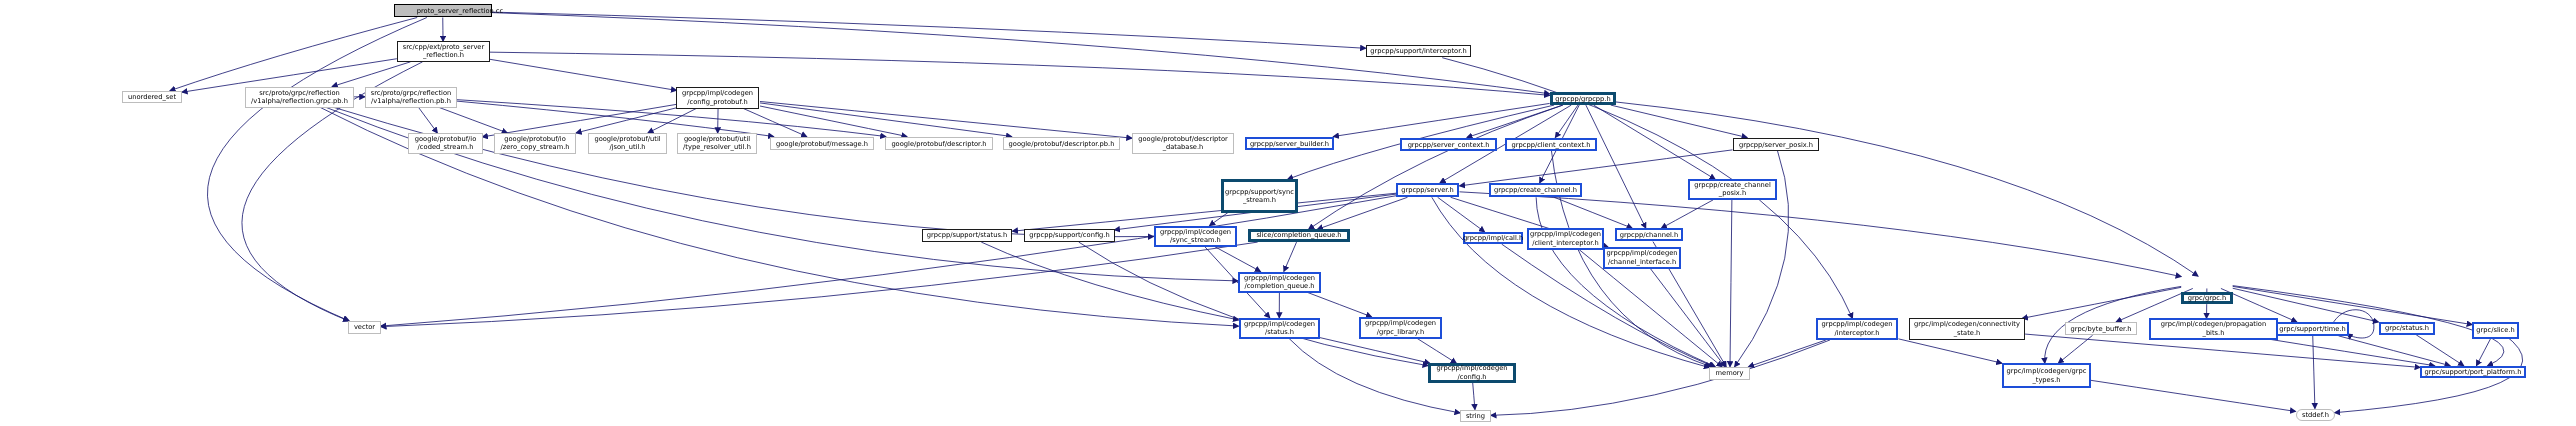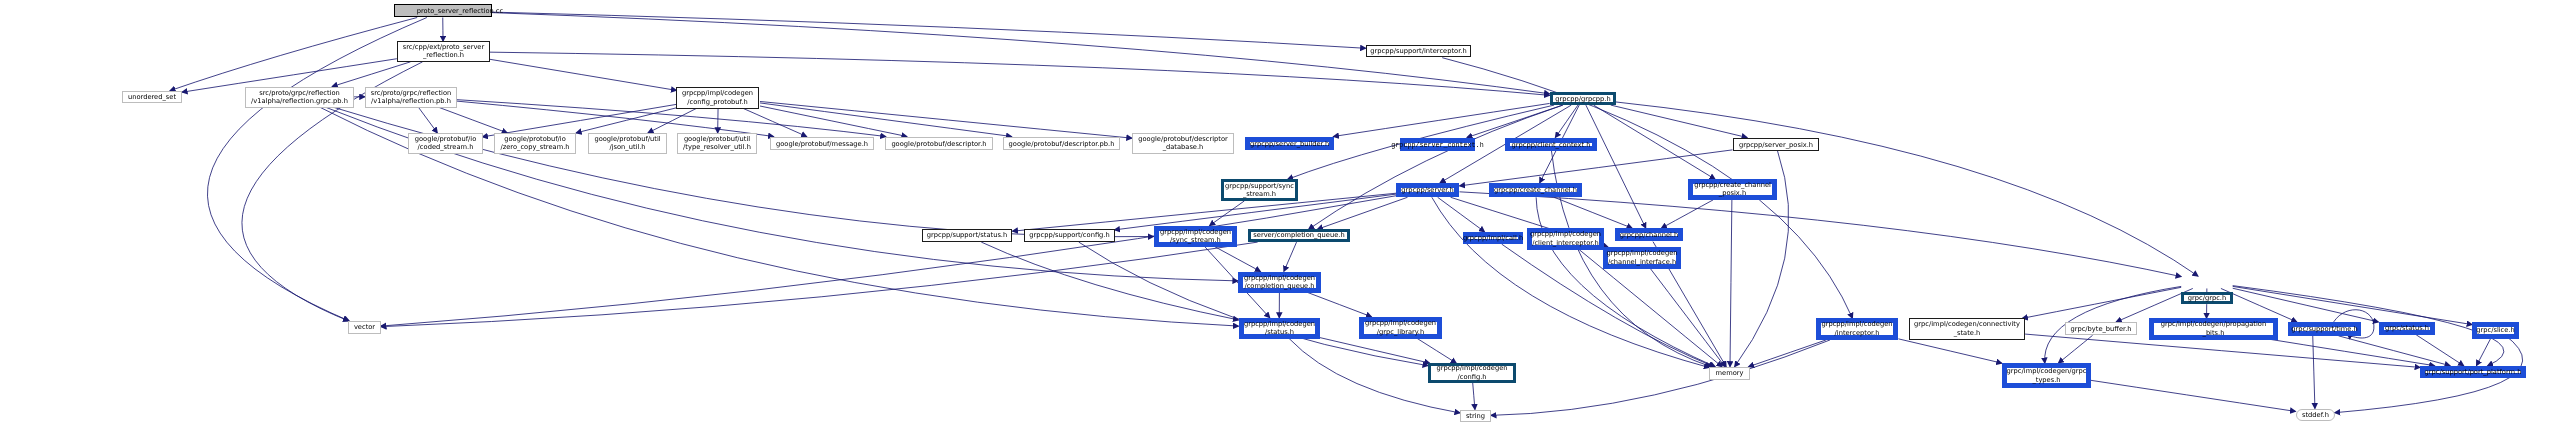--- a/index.html
+++ b/index.html
@@ -7,21 +7,21 @@
   .canvas{position:relative;width:2595px;height:426px;background:#ffffff;overflow:hidden;
           font-family:"DejaVu Sans","Liberation Sans",sans-serif;}
   #edges{position:absolute;left:0;top:0;width:2595px;height:426px;}
   .node{position:absolute;background:#ffffff;border:0.5px solid #242424;color:#000;
         display:flex;align-items:center;justify-content:center;text-align:center;
         font-size:6.7px;line-height:1.25;white-space:pre-line;box-sizing:border-box;
         padding:0.5px 2.1px;cursor:pointer;}
   .t-root{background:#bebebe;border:1px solid #000;font-weight:normal;padding-left:36px;}
   .t-black{border:0.5px solid #1c1c1c;}
   .t-blackbold{border:3px solid #0c4a6e;}
-  .t-red{border:5px solid #1d4ed8;}
+  .t-red{border:2px solid #1d4ed8;}
   .t-grey{border:0.5px solid #bdbdbd;}
 </style>
 </head>
 <body>
 
 <div class="canvas">
   <svg id="edges" xmlns="http://www.w3.org/2000/svg" viewBox="0 0 5037 827">
       <defs>
         <marker id="arw" viewBox="0 0 10 10" refX="8.5" refY="5" markerWidth="8" markerHeight="8" orient="auto">
           <path d="M0,0 L10,5 L0,10 z" fill="#191970"></path>
@@ -139,34 +139,34 @@
       <div class="node t-grey" style="left: 677px; top: 133px; width: 80px; height: 20.6px;">google/protobuf/util
 /type_resolver_util.h</div>
       <div class="node t-grey" style="left: 770px; top: 137px; width: 104px; height: 13.4px;">google/protobuf/message.h</div>
       <div class="node t-grey" style="left: 885px; top: 137px; width: 108px; height: 13.4px;">google/protobuf/descriptor.h</div>
       <div class="node t-grey" style="left: 1003px; top: 137px; width: 117px; height: 13.4px; text-align: right;">google/protobuf/descriptor.pb.h</div>
       <div class="node t-grey" style="left: 1132px; top: 133px; width: 102px; height: 20.6px;">google/protobuf/descriptor
 _database.h</div>
       <div class="node t-red" style="left: 1245px; top: 137px; width: 89px; height: 13.4px;">grpcpp/server_builder.h</div>
       <div class="node t-black" style="left: 1366px; top: 45px; width: 105px; height: 12.4px;">grpcpp/support/interceptor.h</div>
       <div class="node t-blackbold" style="left: 1550px; top: 92px; width: 66px; height: 13.4px;">grpcpp/grpcpp.h</div>
-      <div class="node t-red" style="left: 1400px; top: 138px; width: 75px; height: 13.4px; font-family: Liberation Mono, monospace;">grpcpp/server_context.h</div>
+      <div class="node t-red" style="left: 1400px; top: 138px; width: 97px; height: 13.4px;">grpcpp/server_context.h</div>
       <div class="node t-red" style="left: 1505px; top: 138px; width: 92px; height: 13.4px;">grpcpp/client_context.h</div>
       <div class="node t-black" style="left: 1733px; top: 138px; width: 86px; height: 13.4px;">grpcpp/server_posix.h</div>
-      <div class="node t-blackbold" style="left: 1221px; top: 179px; width: 77px; height: 22px;">grpcpp/support/sync
+      <div class="node t-blackbold" style="left: 1221px; top: 179px; width: 77px; height: 34px;">grpcpp/support/sync
 _stream.h</div>
       <div class="node t-red" style="left: 1396px; top: 183px; width: 63px; height: 14.4px;">grpcpp/server.h</div>
       <div class="node t-red" style="left: 1489px; top: 183px; width: 93px; height: 14.4px;">grpcpp/create_channel.h</div>
       <div class="node t-red" style="left: 1688px; top: 179px; width: 89px; height: 20.6px;">grpcpp/create_channel
 _posix.h</div>
       <div class="node t-black" style="left: 922px; top: 229px; width: 90px; height: 13px;">grpcpp/support/status.h</div>
       <div class="node t-black" style="left: 1024px; top: 229px; width: 91px; height: 13px;">grpcpp/support/config.h</div>
       <div class="node t-red" style="left: 1154px; top: 226px; width: 83px; height: 20.6px;">grpcpp/impl/codegen
 /sync_stream.h</div>
-      <div class="node t-blackbold" style="left: 1248px; top: 229px; width: 102px; height: 13px;">server/completion_queue.h</div>
+      <div class="node t-blackbold" style="left: 1248px; top: 229px; width: 102px; height: 13px;">slice/completion_queue.h</div>
       <div class="node t-red" style="left: 1615px; top: 228px; width: 68px; height: 13.4px;">grpcpp/channel.h</div>
       <div class="node t-red" style="left: 1463px; top: 232px; width: 60px; height: 12.4px;">grpcpp/impl/call.h</div>
       <div class="node t-red" style="left: 1527px; top: 228px; width: 77px; height: 21.6px;">grpcpp/impl/codegen
 /client_interceptor.h</div>
       <div class="node t-red" style="left: 1603px; top: 247px; width: 78px; height: 21.6px;">grpcpp/impl/codegen
 /channel_interface.h</div>
       <div class="node t-red" style="left: 1238px; top: 272px; width: 83px; height: 20.6px;">grpcpp/impl/codegen
 /completion_queue.h</div>
       <div class="node t-red" style="left: 1239px; top: 318px; width: 81px; height: 20.6px;">grpcpp/impl/codegen
 /status.h</div>
@@ -178,21 +178,21 @@
       <div class="node t-grey" style="left: 1709px; top: 367px; width: 41px; height: 13px;">memory</div>
       <div class="node t-grey" style="left: 348px; top: 321px; width: 33px; height: 13px;">vector</div>
       <div class="node t-blackbold" style="left: 2181px; top: 292px; width: 52px; height: 12.4px;">grpc/grpc.h</div>
       <div class="node t-red" style="left: 1816px; top: 318px; width: 82px; height: 21.6px;">grpcpp/impl/codegen
 /interceptor.h</div>
       <div class="node t-black" style="left: 1909px; top: 318px; width: 116px; height: 21.6px;">grpc/impl/codegen/connectivity
 _state.h</div>
       <div class="node t-grey" style="left: 2065px; top: 322px; width: 72px; height: 13.4px;">grpc/byte_buffer.h</div>
       <div class="node t-red" style="left: 2149px; top: 318px; width: 129px; height: 21.6px;">grpc/impl/codegen/propagation
 _bits.h</div>
-      <div class="node t-red" style="left: 2276px; top: 322px; width: 73px; height: 14px; margin-left: 12px;">grpc/support/time.h</div>
+      <div class="node t-red" style="left: 2276px; top: 322px; width: 73px; height: 14px;">grpc/support/time.h</div>
       <div class="node t-red" style="left: 2379px; top: 322px; width: 56px; height: 13px;">grpc/status.h</div>
       <div class="node t-red" style="left: 2472px; top: 322px; width: 47px; height: 17px;">grpc/slice.h</div>
       <div class="node t-red" style="left: 2002px; top: 363px; width: 89px; height: 25px;">grpc/impl/codegen/grpc
 _types.h</div>
       <div class="node t-red" style="left: 2420px; top: 366px; width: 106px; height: 12.4px;">grpc/support/port_platform.h</div>
       <div class="node t-grey" style="left: 2296px; top: 409px; width: 39px; height: 12px; border-radius: 6px;">stddef.h</div>
     </div>
 </div>
 
 

